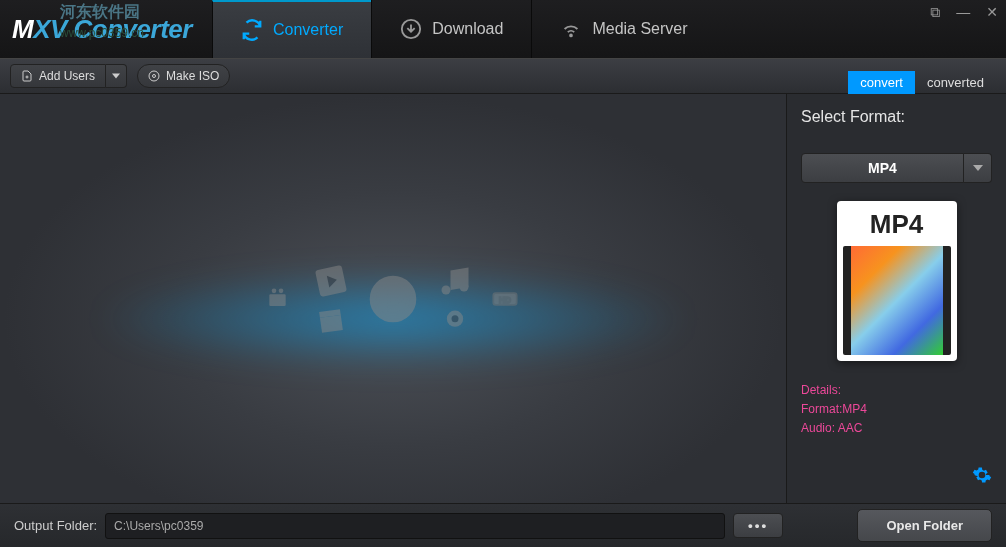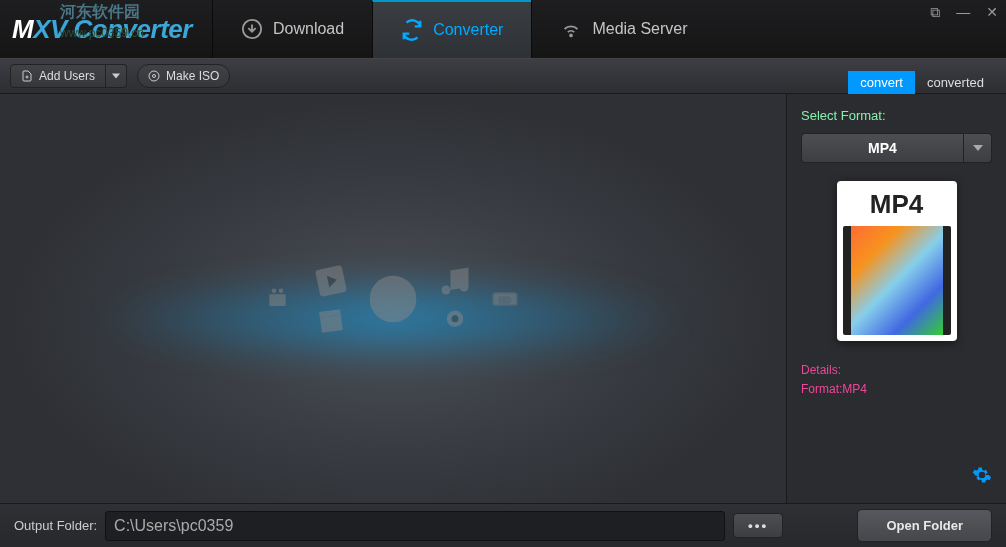--- a/index.html
+++ b/index.html
@@ -38,61 +38,61 @@
 .content-area { flex: 1; background: radial-gradient(ellipse at center 55%, #4d5158 0%, #393c42 40%, #2e3035 70%); position: relative; display: flex; align-items: center; justify-content: center; }
 .glow { position: absolute; top: 55%; left: 50%; transform: translate(-50%, -50%); width: 600px; height: 100px; background: radial-gradient(ellipse, rgba(0, 170, 255, 0.5) 0%, rgba(0, 170, 255, 0) 70%); filter: blur(15px); }
 .media-icons { position: relative; display: flex; align-items: center; gap: 18px; opacity: 0.5; }
 .media-icons svg { fill: #888; }
 .center-icon { width: 52px; height: 52px; }
 .side-icon { width: 36px; height: 36px; }
 .small-icon { width: 28px; height: 28px; }
 
 
 .sidebar { width: 220px; background: #2a2c30; padding: 14px; display: flex; flex-direction: column; border-left: 1px solid #1a1a1a; }
-.sidebar-label { color: #86efac; font-size: 13px; margin-bottom: 10px; }
+.sidebar-label { color: #e5e5e5; font-size: 16px; margin-bottom: 27px; }
 .format-select { display: flex; margin-bottom: 18px; }
 .format-select-main { flex: 1; background: linear-gradient(to bottom, #4c4e52, #3c3e42); border: 1px solid #222; border-radius: 4px 0 0 4px; color: #fff; font-weight: bold; text-align: center; padding: 6px; font-size: 14px; cursor: pointer; }
 .format-select-arrow { width: 28px; background: linear-gradient(to bottom, #4c4e52, #3c3e42); border: 1px solid #222; border-left: none; border-radius: 0 4px 4px 0; display: flex; align-items: center; justify-content: center; cursor: pointer; }
 .format-preview { align-self: center; width: 120px; height: 160px; background: #fff; border-radius: 4px; padding: 6px; display: flex; flex-direction: column; margin-bottom: 20px; box-shadow: 0 2px 8px rgba(0,0,0,0.5); }
 .format-preview-label { font-size: 26px; font-weight: bold; text-align: center; color: #222; padding: 2px 0 6px; }
 .format-preview-img { flex: 1; background: linear-gradient(135deg, #ff6b35 0%, #f7931e 25%, #87ceeb 50%, #4169e1 75%, #32cd32 100%); border-radius: 2px; position: relative; border-left: 8px solid #222; border-right: 8px solid #222; }
 .details { color: #ec4899; font-size: 12px; line-height: 1.6; }
 .gear-icon { align-self: flex-end; margin-top: auto; cursor: pointer; color: #0099ff; }
 
 
 .footer { height: 44px; background: linear-gradient(to bottom, #2e3034, #26282b); display: flex; align-items: center; padding: 0 14px; border-top: 1px solid #1a1a1a; gap: 8px; }
 .footer-label { color: #ccc; font-size: 13px; }
-.footer-input { flex: 1; max-width: 620px; background: #1e1f22; border: 1px solid #111; border-radius: 3px; color: #aaa; padding: 5px 8px; font-size: 16px; }
+.footer-input { flex: 1; max-width: 620px; background: #1e1f22; border: 1px solid #111; border-radius: 3px; color: #aaa; padding: 5px 8px; font-size: 12px; }
 .browse-btn { background: linear-gradient(to bottom, #4c4e52, #3c3e42); border: 1px solid #222; border-radius: 4px; color: #ddd; padding: 4px 14px; cursor: pointer; font-weight: bold; letter-spacing: 2px; }
 .open-folder-btn { margin-left: auto; background: linear-gradient(to bottom, #56585d, #45474b); border: 1px solid #222; border-radius: 5px; color: #e8e8e8; font-weight: bold; padding: 8px 28px; cursor: pointer; font-size: 13px; }
 </style>
 </head>
 <body>
 
 <div class="app-window">
 
   <div class="header">
     <div class="logo-area">
       <span class="watermark1">河东软件园</span>
       <span class="logo-text"><span class="m">M</span>XV Converter</span>
       <span class="watermark2">www.pc0359.cn</span>
     </div>
     <div class="tabs">
+      <div class="tab active">
+        <svg viewBox="0 0 24 24" fill="none" stroke="#00aaff" stroke-width="2.5">
+            <path d="M21 2v6h-6M3 22v-6h6M21 8a9 9 0 00-15-4M3 16a9 9 0 0015 4"></path>
+          </svg>
+        <span>Converter</span>
+      </div>
       <div class="tab">
         <svg viewBox="0 0 24 24" fill="none" stroke="#999" stroke-width="2">
             <circle cx="12" cy="12" r="10"></circle>
             <path d="M12 7v8m-4-4l4 4 4-4"></path>
           </svg>
         <span>Download</span>
-      </div>
-      <div class="tab active">
-        <svg viewBox="0 0 24 24" fill="none" stroke="#00aaff" stroke-width="2.5">
-            <path d="M21 2v6h-6M3 22v-6h6M21 8a9 9 0 00-15-4M3 16a9 9 0 0015 4"></path>
-          </svg>
-        <span>Converter</span>
       </div>
       <div class="tab">
         <svg viewBox="0 0 24 24" fill="none" stroke="#999" stroke-width="2">
             <path d="M5 12a10 10 0 0114 0M8.5 15.5a5 5 0 017 0"></path>
             <circle cx="12" cy="19" r="1" fill="#999"></circle>
           </svg>
         <span>Media Server</span>
       </div>
     </div>
     <div class="window-controls">
@@ -181,20 +181,21 @@
             </svg>
         </div>
       </div>
       <div class="format-preview">
         <div class="format-preview-label">MP4</div>
         <div class="format-preview-img"></div>
       </div>
       <div class="details">
         <div>Details:</div>
         <div>Format:MP4</div>
+        <div>Audio: AAC</div>
       </div>
       <div class="gear-icon">
         <svg width="20" height="20" viewBox="0 0 24 24" fill="#0099ff">
             <path d="M12 8a4 4 0 100 8 4 4 0 000-8zm9 4a7 7 0 01-.1 1.2l2.1 1.6-2 3.5-2.5-1a7 7 0 01-2 1.2l-.4 2.6h-4l-.4-2.6a7 7 0 01-2-1.2l-2.5 1-2-3.5 2.1-1.6A7 7 0 013 12a7 7 0 01.1-1.2L1 9.2l2-3.5 2.5 1a7 7 0 012-1.2L7.9 3h4l.4 2.6a7 7 0 012 1.2l2.5-1 2 3.5-2.1 1.6c0 .4.1.8.1 1.2z"></path>
           </svg>
       </div>
     </div>
   </div>
 
   <div class="footer">

